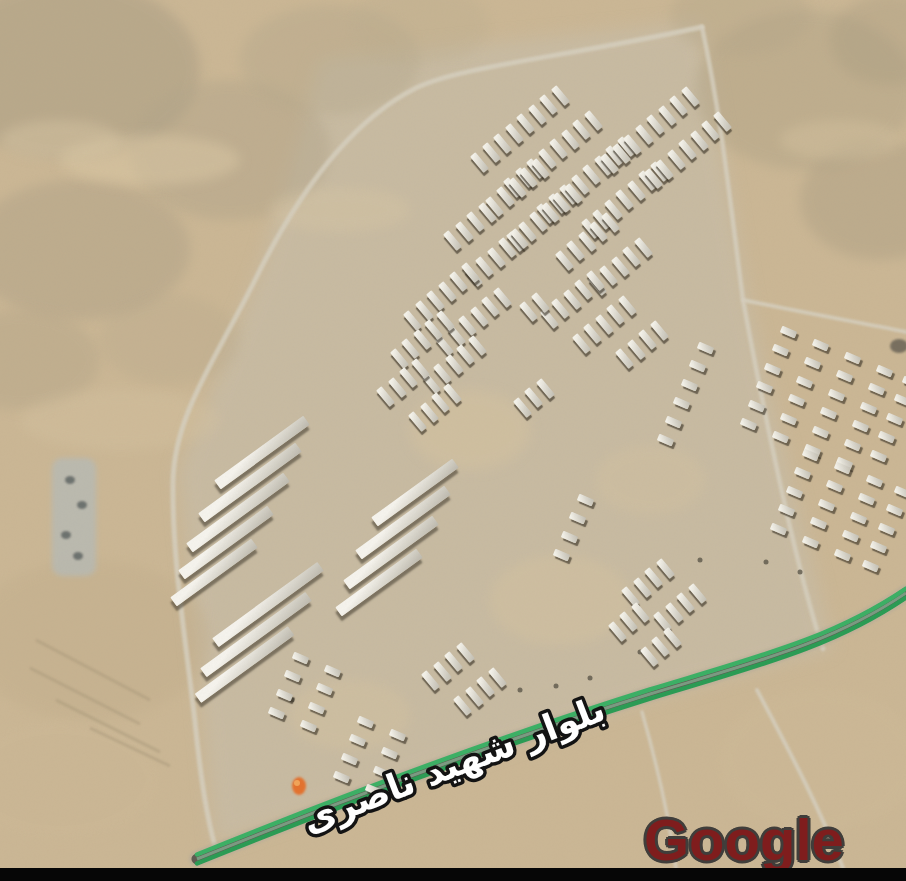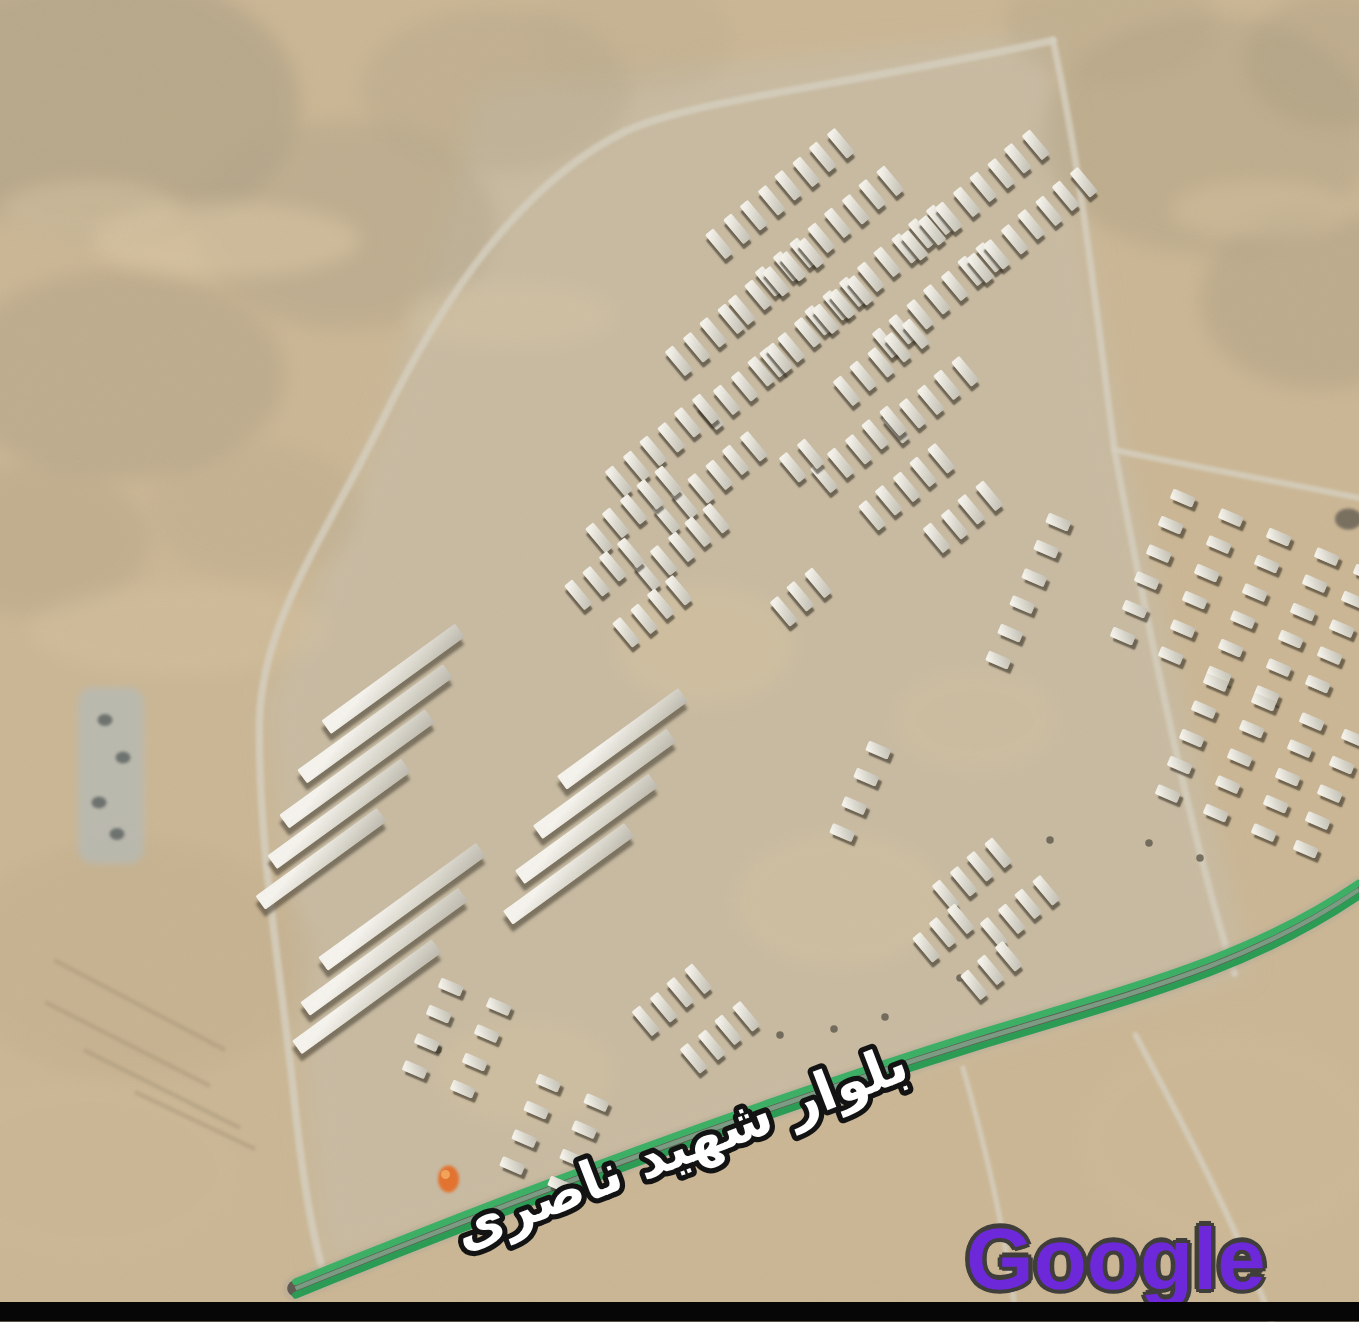--- a/index.html
+++ b/index.html
@@ -14,21 +14,21 @@
   .bldg.teeth{
     background:linear-gradient(140deg,#f4f2ea 15%,#d8d5cb 60%,#c2beb2);
     box-shadow:-2px 3px 1px rgba(48,42,30,.6);
   }
   .bldg.bar{
     background:linear-gradient(165deg,#f6f4ee 25%,#d9d6cc 65%,#bdb9ae);
     box-shadow:-3px 4px 2px rgba(48,42,30,.5);
   }
   .watermark{
     position:absolute;left:644px;top:806px;
-    color:#6d28d9;font-size:58px;font-weight:700;letter-spacing:0;
+    color:#7f1d1d;font-size:58px;font-weight:700;letter-spacing:0;
     text-shadow:
       -3px 0 #403e3b,3px 0 #403e3b,0 -3px #403e3b,0 3px #403e3b,
       -2px -2px #403e3b,2px 2px #403e3b,2px -2px #403e3b,-2px 2px #403e3b,
       0 0 3px #403e3b;
   }
   .bottombar{position:absolute;left:0;bottom:0;width:906px;height:13px;background:#060606;}
   #label-svg{pointer-events:none;}
 </style>
 </head>
 <body>

